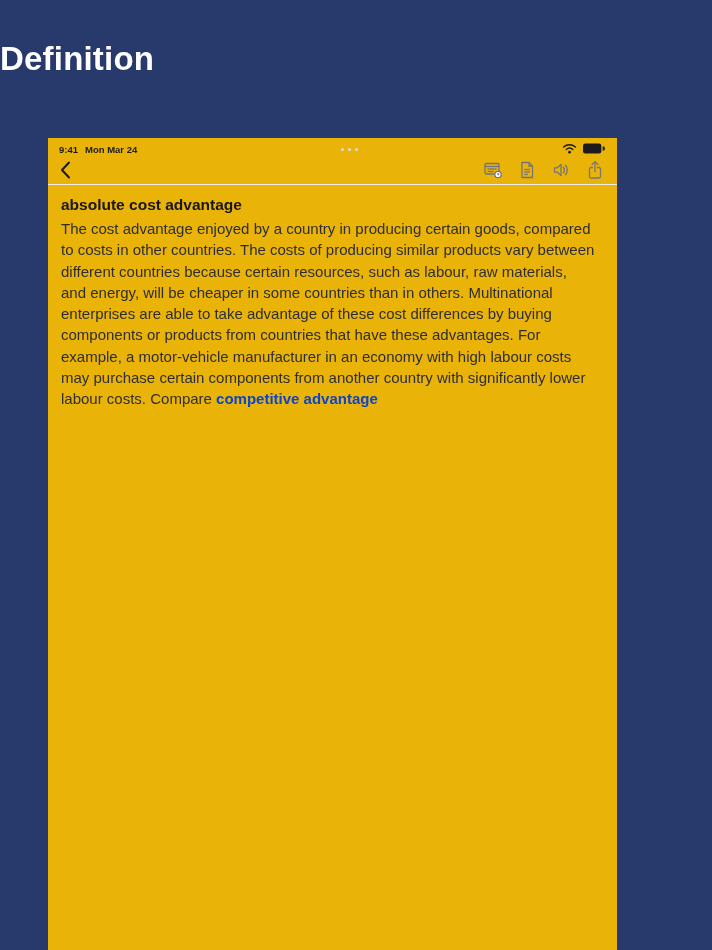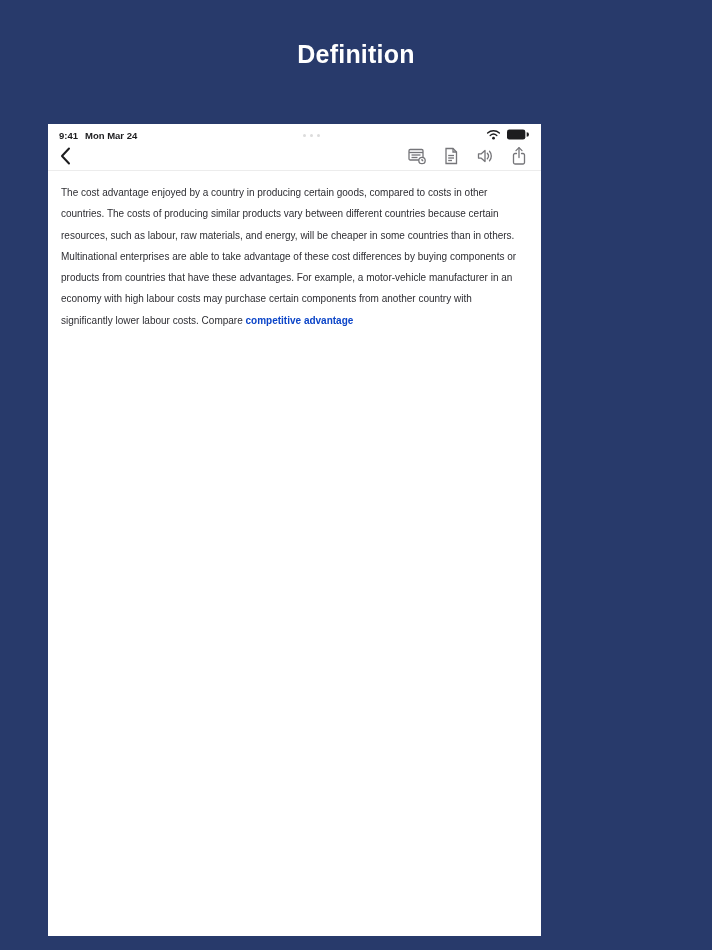--- a/index.html
+++ b/index.html
@@ -13,34 +13,34 @@
     overflow: hidden;
     background: #283A6B;
     font-family: "Liberation Sans", sans-serif;
   }
   
   .page-title {
     position: absolute;
     top: 40px;
     left: 0;
     width: 100%;
-    text-align: center;
+    text-align: left;
     color: #ffffff;
-    font-size: 25px;
+    font-size: 33px;
     font-weight: bold;
     letter-spacing: 0.2px;
   }
   
   .device-card {
     position: absolute;
     left: 48px;
-    top: 124px;
-    width: 493px;
+    top: 138px;
+    width: 569px;
     height: 812px;
-    background: #ffffff;
+    background: #eab308;
     box-sizing: border-box;
     overflow: hidden;
   }
   
   .status-bar {
     height: 20px;
     display: flex;
     align-items: center;
     justify-content: space-between;
     padding: 2px 11px 0 11px;
@@ -114,21 +114,21 @@
   .entry-content {
     padding: 11px 22px 0 13px;
   }
   .headword {
     font-size: 15.5px;
     font-weight: bold;
     color: #17171c;
     margin: 0 0 4px 0;
   }
   .definition {
-    font-size: 10px;
+    font-size: 15px;
     line-height: 21.3px;
     color: #2e2e33;
     margin: 0;
   }
   .xref {
     font-weight: bold;
     text-decoration: none;
     cursor: pointer;
   }
 </style>
@@ -214,16 +214,17 @@
             <path d="M7.5 7.5 H6 a1.5 1.5 0 0 0 -1.5 1.5 v7.5 a1.5 1.5 0 0 0 1.5 1.5 h8 a1.5 1.5 0 0 0 1.5 -1.5 V9 a1.5 1.5 0 0 0 -1.5 -1.5 h-1.5"></path>
             <line x1="10" y1="1.8" x2="10" y2="11.5"></line>
             <polyline points="7,4.6 10,1.6 13,4.6"></polyline>
           </svg>
         </span>
       </button>
     </div>
   </div>
 
   <div class="entry-content">
+    <h2 class="headword">absolute cost advantage</h2>
     <p class="definition"><span>The cost advantage enjoyed by a country in producing certain goods, compared to costs in other countries. The costs of producing similar products vary between different countries because certain resources, such as labour, raw materials, and energy, will be cheaper in some countries than in others. Multinational enterprises are able to take advantage of these cost differences by buying components or products from countries that have these advantages. For example, a motor-vehicle manufacturer in an economy with high labour costs may purchase certain components from another country with significantly lower labour costs. Compare </span><a class="xref" href="#" style="color: rgb(12, 69, 200);">competitive advantage</a></p>
   </div>
 
 </div>
 
 </body></html>

